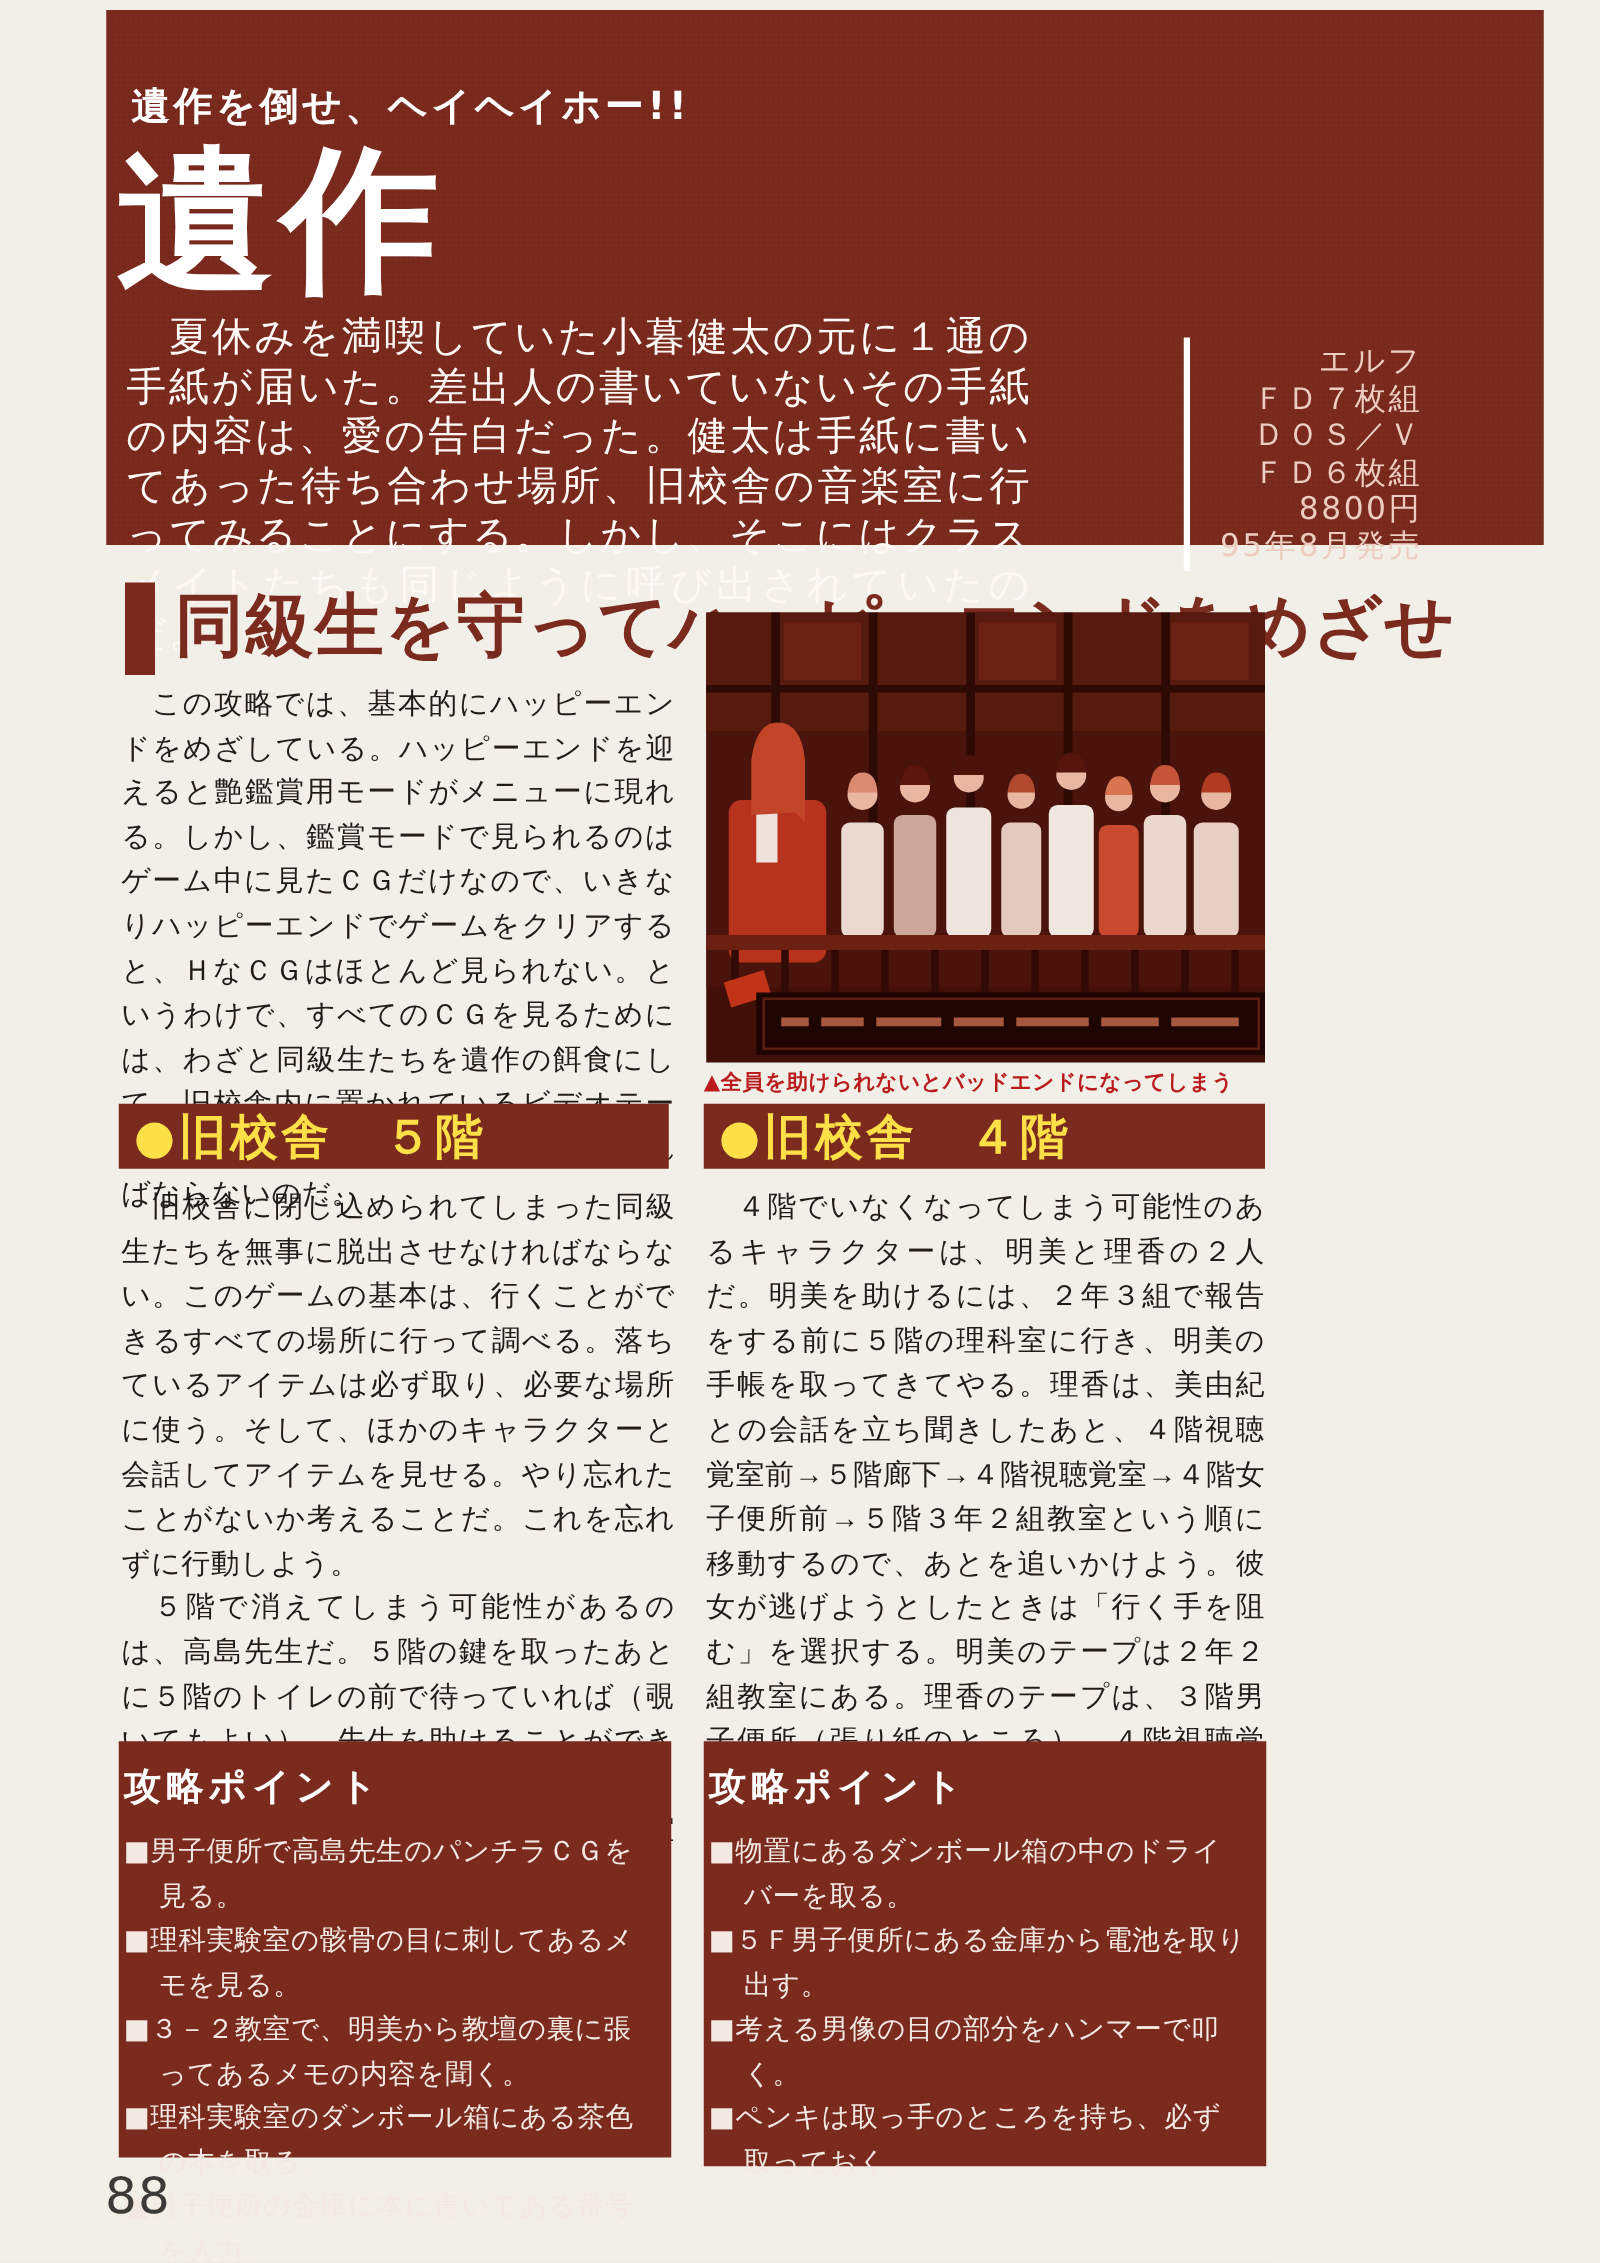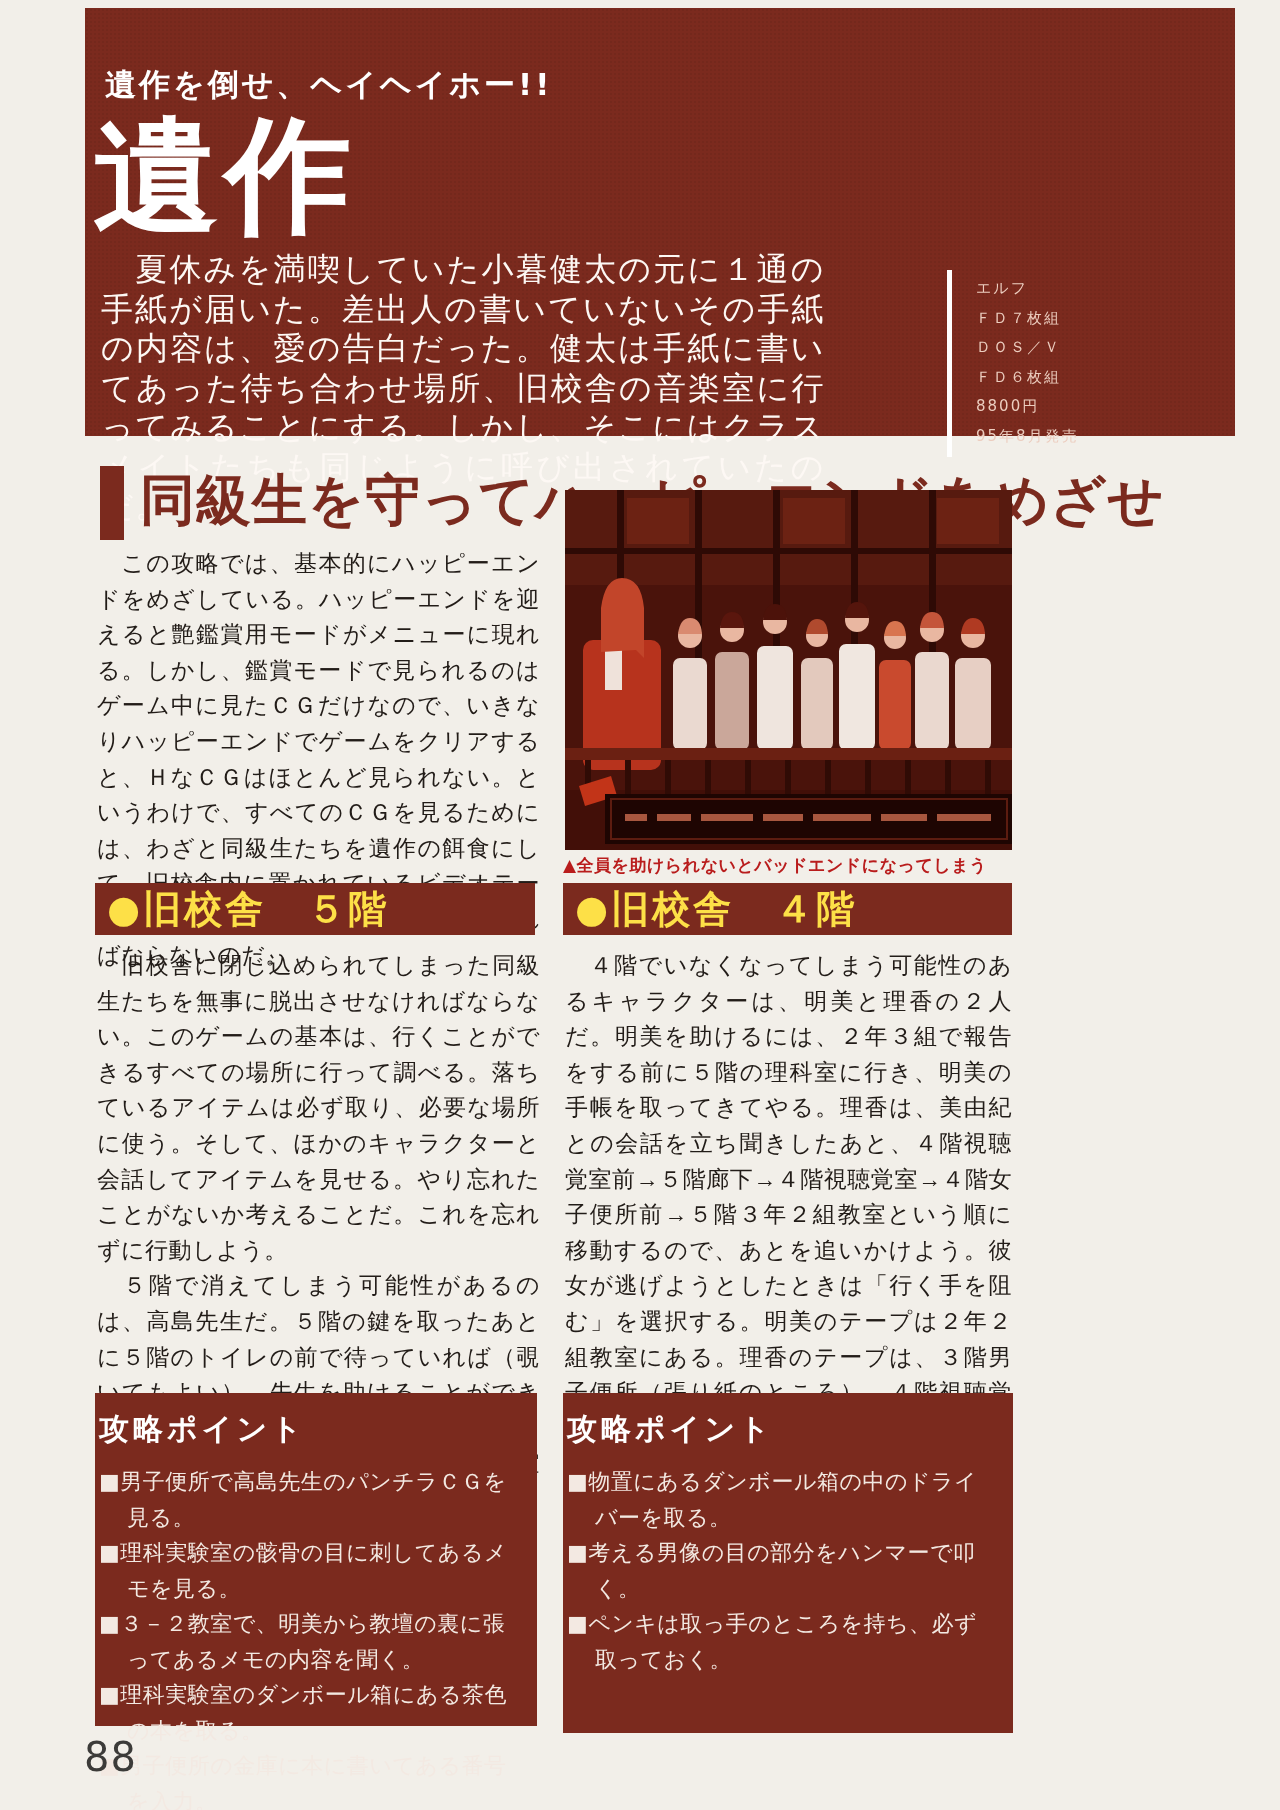--- a/index.html
+++ b/index.html
@@ -32,21 +32,21 @@
   }
   .header-intro{
     position:absolute;left:16px;top:242px;width:724px;
     color:#fdf8f4;font-size:32px;line-height:39.5px;letter-spacing:1.5px;
     text-align:justify;margin:0;
   }
   .spec-box{
     position:absolute;left:862px;top:262px;
     border-left:5px solid #ffffff;
     padding:4px 0 6px 24px;
-    color:#eccdbf;font-size:15px;line-height:29.5px;letter-spacing:2px;
+    color:#eccdbf;font-size:25px;line-height:29.5px;letter-spacing:2px;text-align:right;
   }
   
   .section-heading-row{position:absolute;left:100px;top:464px;width:1060px;height:78px;}
   .red-bar{
     position:absolute;left:0;top:2px;width:24px;height:74px;background:#7b2a1e;
   }
   .section-heading{
     position:absolute;left:40px;top:0px;margin:0;
     color:#7b2a1e;font-size:55px;font-weight:900;letter-spacing:1px;
     white-space:nowrap;
@@ -235,20 +235,21 @@
       <li>■３－２教室で、明美から教壇の裏に張ってあるメモの内容を聞く。</li>
       <li>■理科実験室のダンボール箱にある茶色の本を取る。</li>
       <li>■男子便所の金庫に本に書いてある番号を入力。</li>
 
     </ul>
   </div>
   <div class="points-box right">
     <h3 class="points-title">攻略ポイント</h3>
     <ul class="points-list">
       <li>■物置にあるダンボール箱の中のドライバーを取る。</li>
+      <li>■５Ｆ男子便所にある金庫から電池を取り出す。</li>
       <li>■考える男像の目の部分をハンマーで叩く。</li>
       <li>■ペンキは取っ手のところを持ち、必ず取っておく。</li>
 
     </ul>
   </div>
 
   <div class="page-number">88</div>
 
 </div>
 

